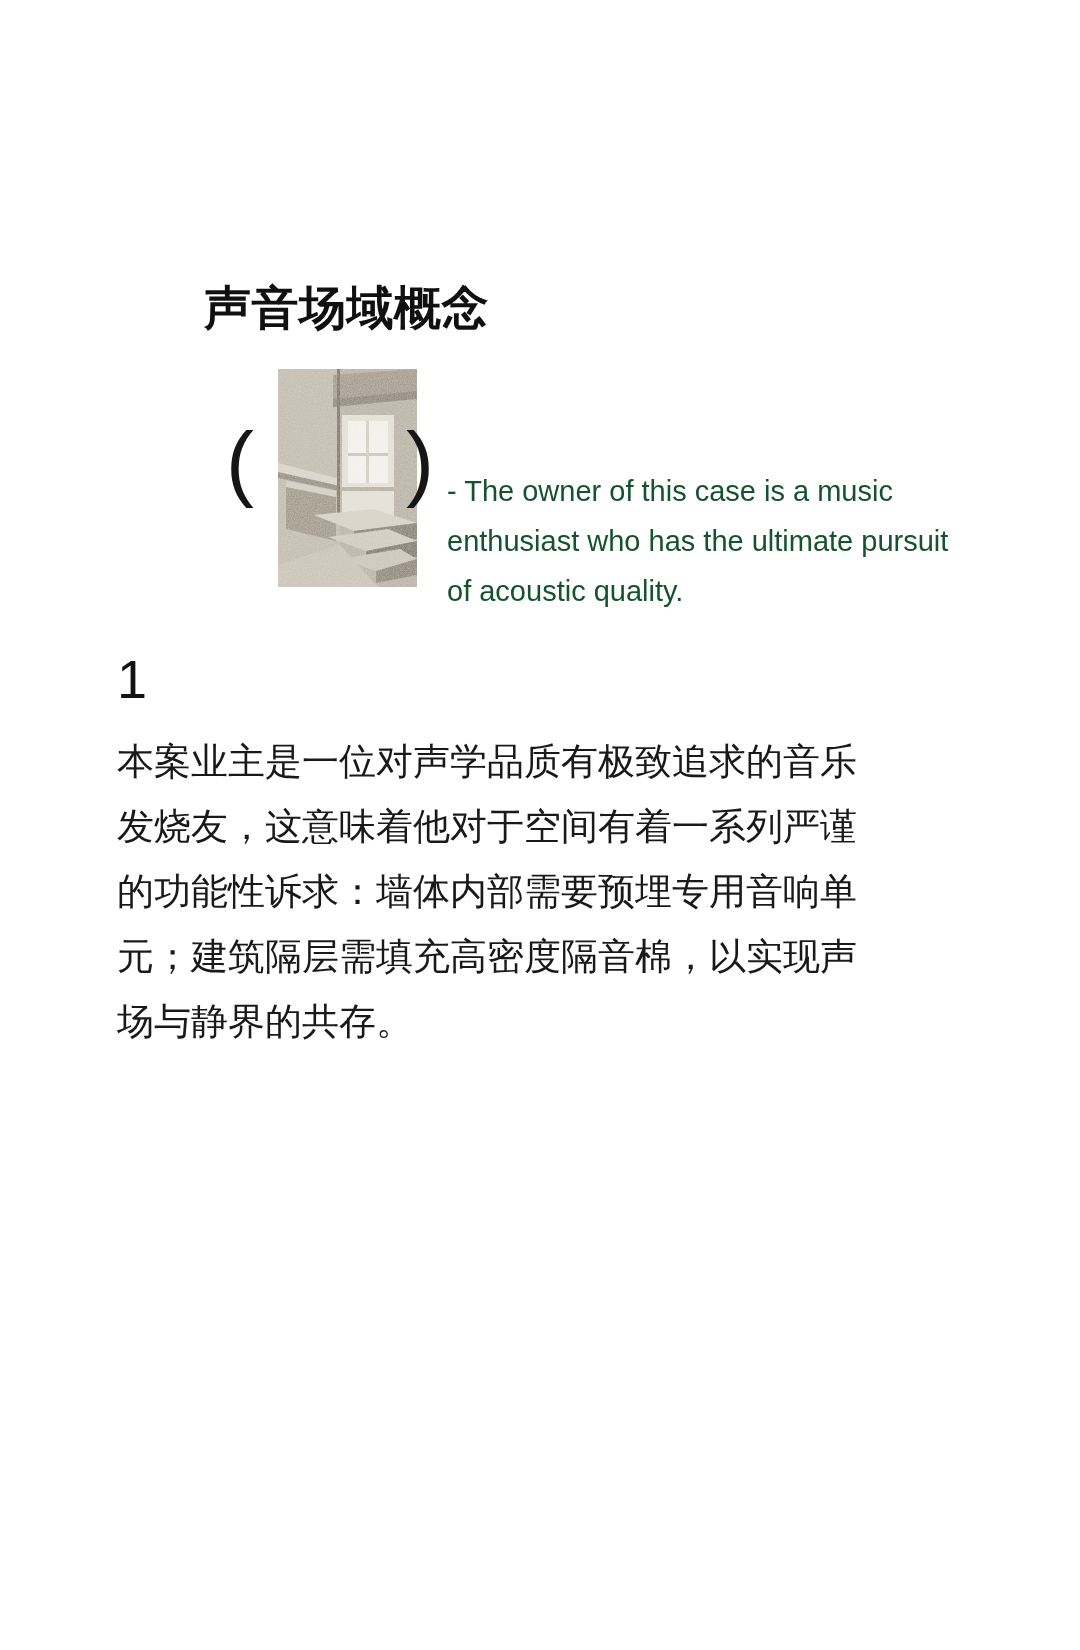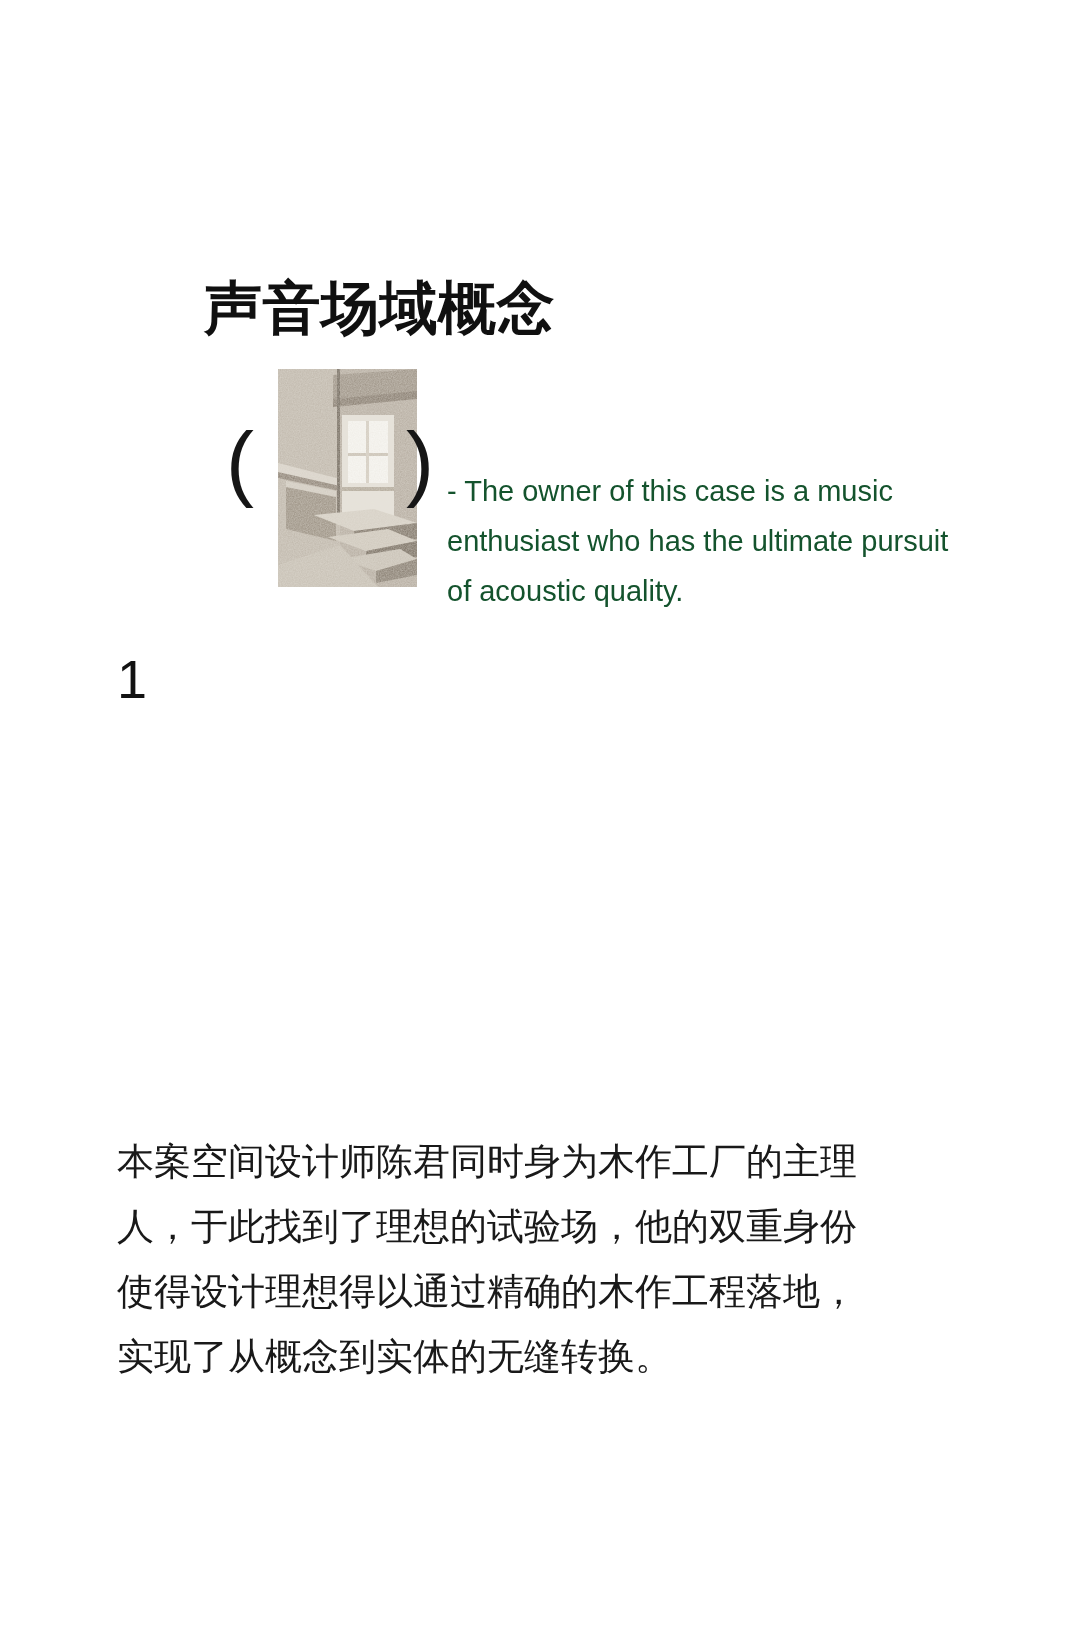--- a/index.html
+++ b/index.html
@@ -9,21 +9,21 @@
     height: 1650px;
     background: #ffffff;
     overflow: hidden;
     font-family: "Liberation Sans", sans-serif;
   }
   .title {
     position: absolute;
     left: 204px;
     top: 280px;
     margin: 0;
-    font-size: 58px;
+    font-size: 47px;
     line-height: 56px;
     font-weight: 700;
     letter-spacing: 0.5px;
     color: #101010;
   }
   .paren {
     position: absolute;
     font-size: 84px;
     line-height: 84px;
     font-weight: 400;
@@ -126,19 +126,20 @@
   </div>
 
   <span class="paren paren-right">)</span>
 
   <p class="caption">- The owner of this case is a music
 enthusiast who has the ultimate pursuit
 of acoustic quality.</p>
 
   <div class="section-number">1</div>
 
+  <p class="para para-1">本案业主是一位对声学品质有极致追求的音乐
+发烧友，这意味着他对于空间有着一系列严谨
+的功能性诉求：墙体内部需要预埋专用音响单
+元；建筑隔层需填充高密度隔音棉，以实现声
+场与静界的共存。</p>
 
-  <p class="para para-2">本案空间设计师陈君同时身为木作工厂的主理
-人，于此找到了理想的试验场，他的双重身份
-使得设计理想得以通过精确的木作工程落地，
-实现了从概念到实体的无缝转换。</p>
 
 </div>
 
 </body></html>

